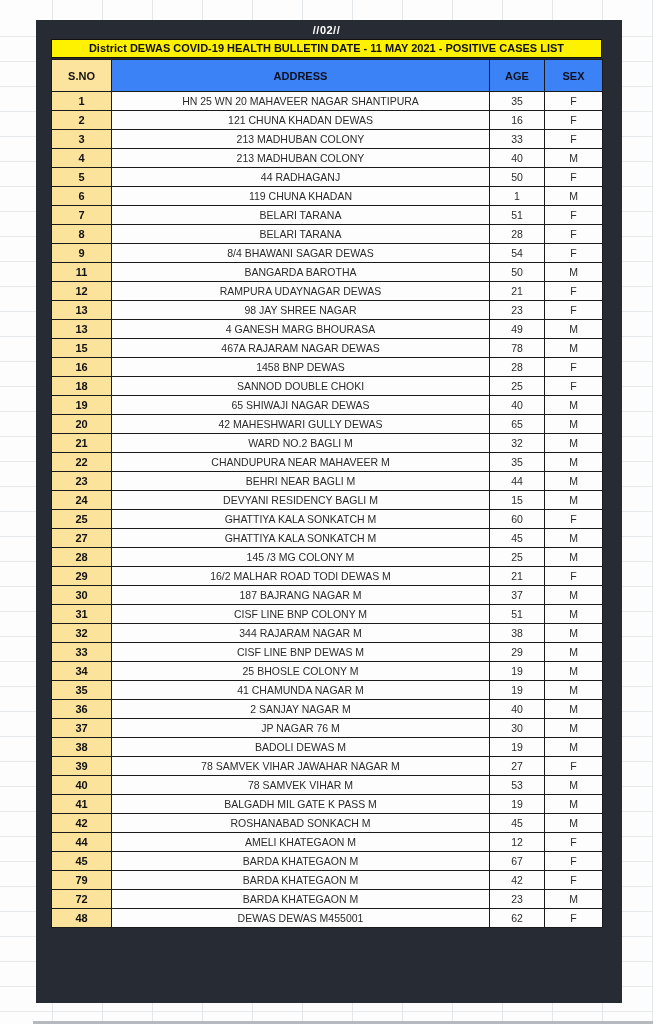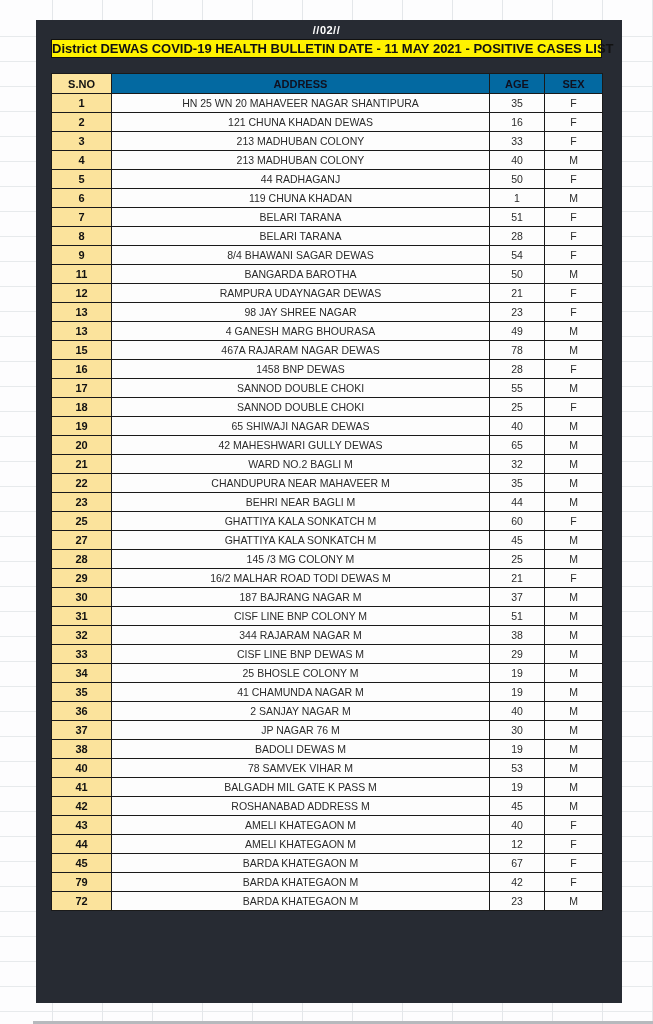--- a/index.html
+++ b/index.html
@@ -42,45 +42,45 @@
     font-weight: bold;
     letter-spacing: 0.5px;
   }
   .title-bar {
     box-sizing: border-box;
     width: 551px;
     height: 19px;
     line-height: 17px;
     background: #fff200;
     border: 1px solid #111111;
-    margin-bottom: 15px;
+    margin-bottom: 1px;
     text-align: center;
-    font-size: 13px;
+    font-size: 11px;
     font-weight: bold;
     color: #111111;
     white-space: nowrap;
   }
   table.cases {
     width: 551px;
     table-layout: fixed;
     border-collapse: collapse;
     border: 1px solid #111111;
   }
   table.cases th, table.cases td {
     border: 1px solid #1a1a1a;
     padding: 0 2px;
     text-align: center;
     vertical-align: middle;
     overflow: hidden;
     white-space: nowrap;
   }
-  thead tr { height: 20px; }
+  thead tr { height: 32px; }
   tbody tr { height: 19px; }
   thead th {
-    background: #0369a1;
+    background: #3b82f6;
     font-size: 11px;
     font-weight: bold;
     color: #10101f;
   }
   thead th.sno-head {
     background: #fce49e;
     color: #111111;
   }
   tbody th.sno-cell {
     background: #fbe39c;
@@ -213,26 +213,20 @@
           <td>78</td>
           <td>M</td>
         </tr>
         <tr>
           <th class="sno-cell">16</th>
           <td>1458 BNP DEWAS</td>
           <td>28</td>
           <td>F</td>
         </tr>
         <tr>
-          <th class="sno-cell">17</th>
-          <td>SANNOD DOUBLE CHOKI</td>
-          <td>55</td>
-          <td>M</td>
-        </tr>
-        <tr>
           <th class="sno-cell">18</th>
           <td>SANNOD DOUBLE CHOKI</td>
           <td>25</td>
           <td>F</td>
         </tr>
         <tr>
           <th class="sno-cell">19</th>
           <td>65 SHIWAJI NAGAR DEWAS</td>
           <td>40</td>
           <td>M</td>
@@ -255,20 +249,26 @@
           <td>35</td>
           <td>M</td>
         </tr>
         <tr>
           <th class="sno-cell">23</th>
           <td>BEHRI NEAR BAGLI M</td>
           <td>44</td>
           <td>M</td>
         </tr>
         <tr>
+          <th class="sno-cell">24</th>
+          <td>DEVYANI RESIDENCY BAGLI M</td>
+          <td>15</td>
+          <td>M</td>
+        </tr>
+        <tr>
           <th class="sno-cell">25</th>
           <td>GHATTIYA KALA SONKATCH M</td>
           <td>60</td>
           <td>F</td>
         </tr>
         <tr>
           <th class="sno-cell">27</th>
           <td>GHATTIYA KALA SONKATCH M</td>
           <td>45</td>
           <td>M</td>
@@ -333,42 +333,42 @@
           <td>30</td>
           <td>M</td>
         </tr>
         <tr>
           <th class="sno-cell">38</th>
           <td>BADOLI DEWAS M</td>
           <td>19</td>
           <td>M</td>
         </tr>
         <tr>
+          <th class="sno-cell">39</th>
+          <td>78 SAMVEK VIHAR JAWAHAR NAGAR M</td>
+          <td>27</td>
+          <td>F</td>
+        </tr>
+        <tr>
           <th class="sno-cell">40</th>
           <td>78 SAMVEK VIHAR M</td>
           <td>53</td>
           <td>M</td>
         </tr>
         <tr>
           <th class="sno-cell">41</th>
           <td>BALGADH MIL GATE K PASS M</td>
           <td>19</td>
           <td>M</td>
         </tr>
         <tr>
           <th class="sno-cell">42</th>
-          <td>ROSHANABAD ADDRESS M</td>
+          <td>ROSHANABAD SONKACH M</td>
           <td>45</td>
           <td>M</td>
-        </tr>
-        <tr>
-          <th class="sno-cell">43</th>
-          <td>AMELI KHATEGAON M</td>
-          <td>40</td>
-          <td>F</td>
         </tr>
         <tr>
           <th class="sno-cell">44</th>
           <td>AMELI KHATEGAON M</td>
           <td>12</td>
           <td>F</td>
         </tr>
         <tr>
           <th class="sno-cell">45</th>
           <td>BARDA KHATEGAON M</td>
@@ -380,17 +380,23 @@
           <td>BARDA KHATEGAON M</td>
           <td>42</td>
           <td>F</td>
         </tr>
         <tr>
           <th class="sno-cell">72</th>
           <td>BARDA KHATEGAON M</td>
           <td>23</td>
           <td>M</td>
         </tr>
+        <tr>
+          <th class="sno-cell">48</th>
+          <td>DEWAS DEWAS M455001</td>
+          <td>62</td>
+          <td>F</td>
+        </tr>
       </tbody>
   </table>
 </div>
 
 <div class="photo-edge"></div>
 
 </body></html>

